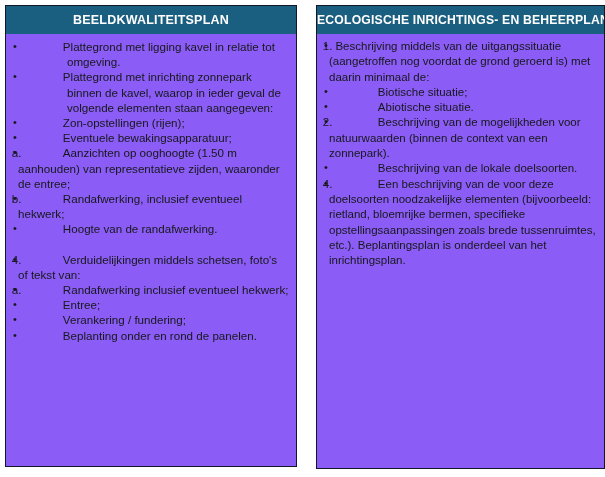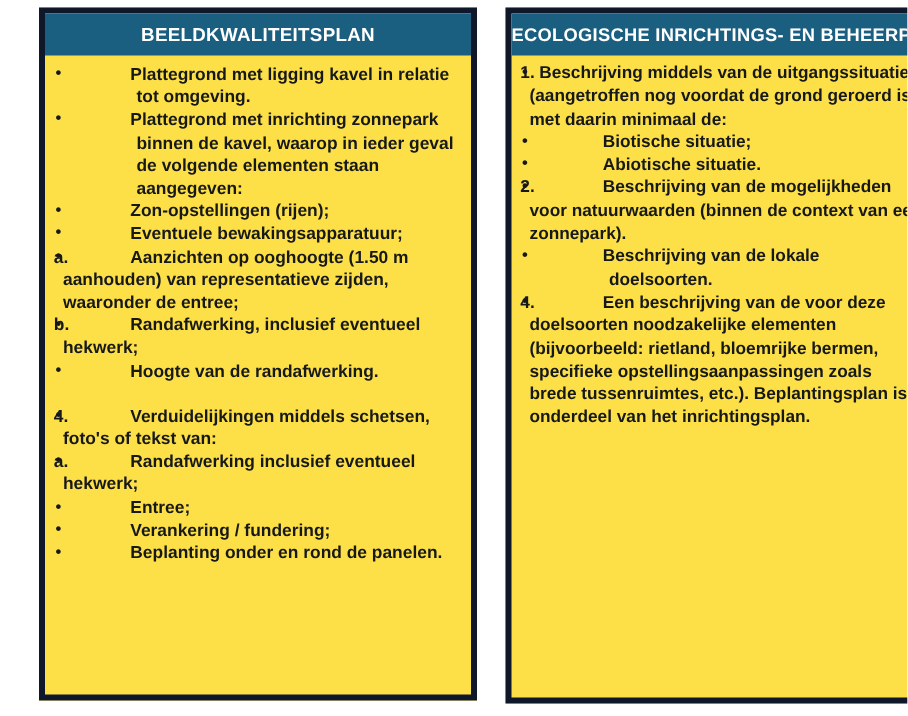--- a/index.html
+++ b/index.html
@@ -18,25 +18,24 @@
     position: relative;
     width: 605px;
     height: 477px;
     background: #ffffff;
     overflow: hidden;
   }
 
   .panel {
     position: absolute;
     top: 5px;
-    background: #fde047;
-    border: 4px solid #0f172a;
+    background: #8b5cf6;
+    border: 1px solid #0f172a;
     box-sizing: border-box;
     overflow: hidden;
-    margin-left: 21px;
   }
 
   .panel-left {
     left: 5px;
     width: 292px;
     height: 462px;
   }
 
   .panel-right {
     left: 316px;
@@ -68,21 +67,21 @@
   
   .row {
     position: relative;
     display: block;
     font-size: 11.6px;
     line-height: 15.2px;
     color: #16181a;
     margin: 0 0 0 0;
     padding: 0 0 0 8px;
     text-indent: -8px;
-    font-weight: 700;
+    font-weight: 400;
   }
 
   .panel-right .row {
     font-size: 11.5px;
     line-height: 15.3px;
   }
 
   .bullet {
     font-size: 11px;
     line-height: 1;

